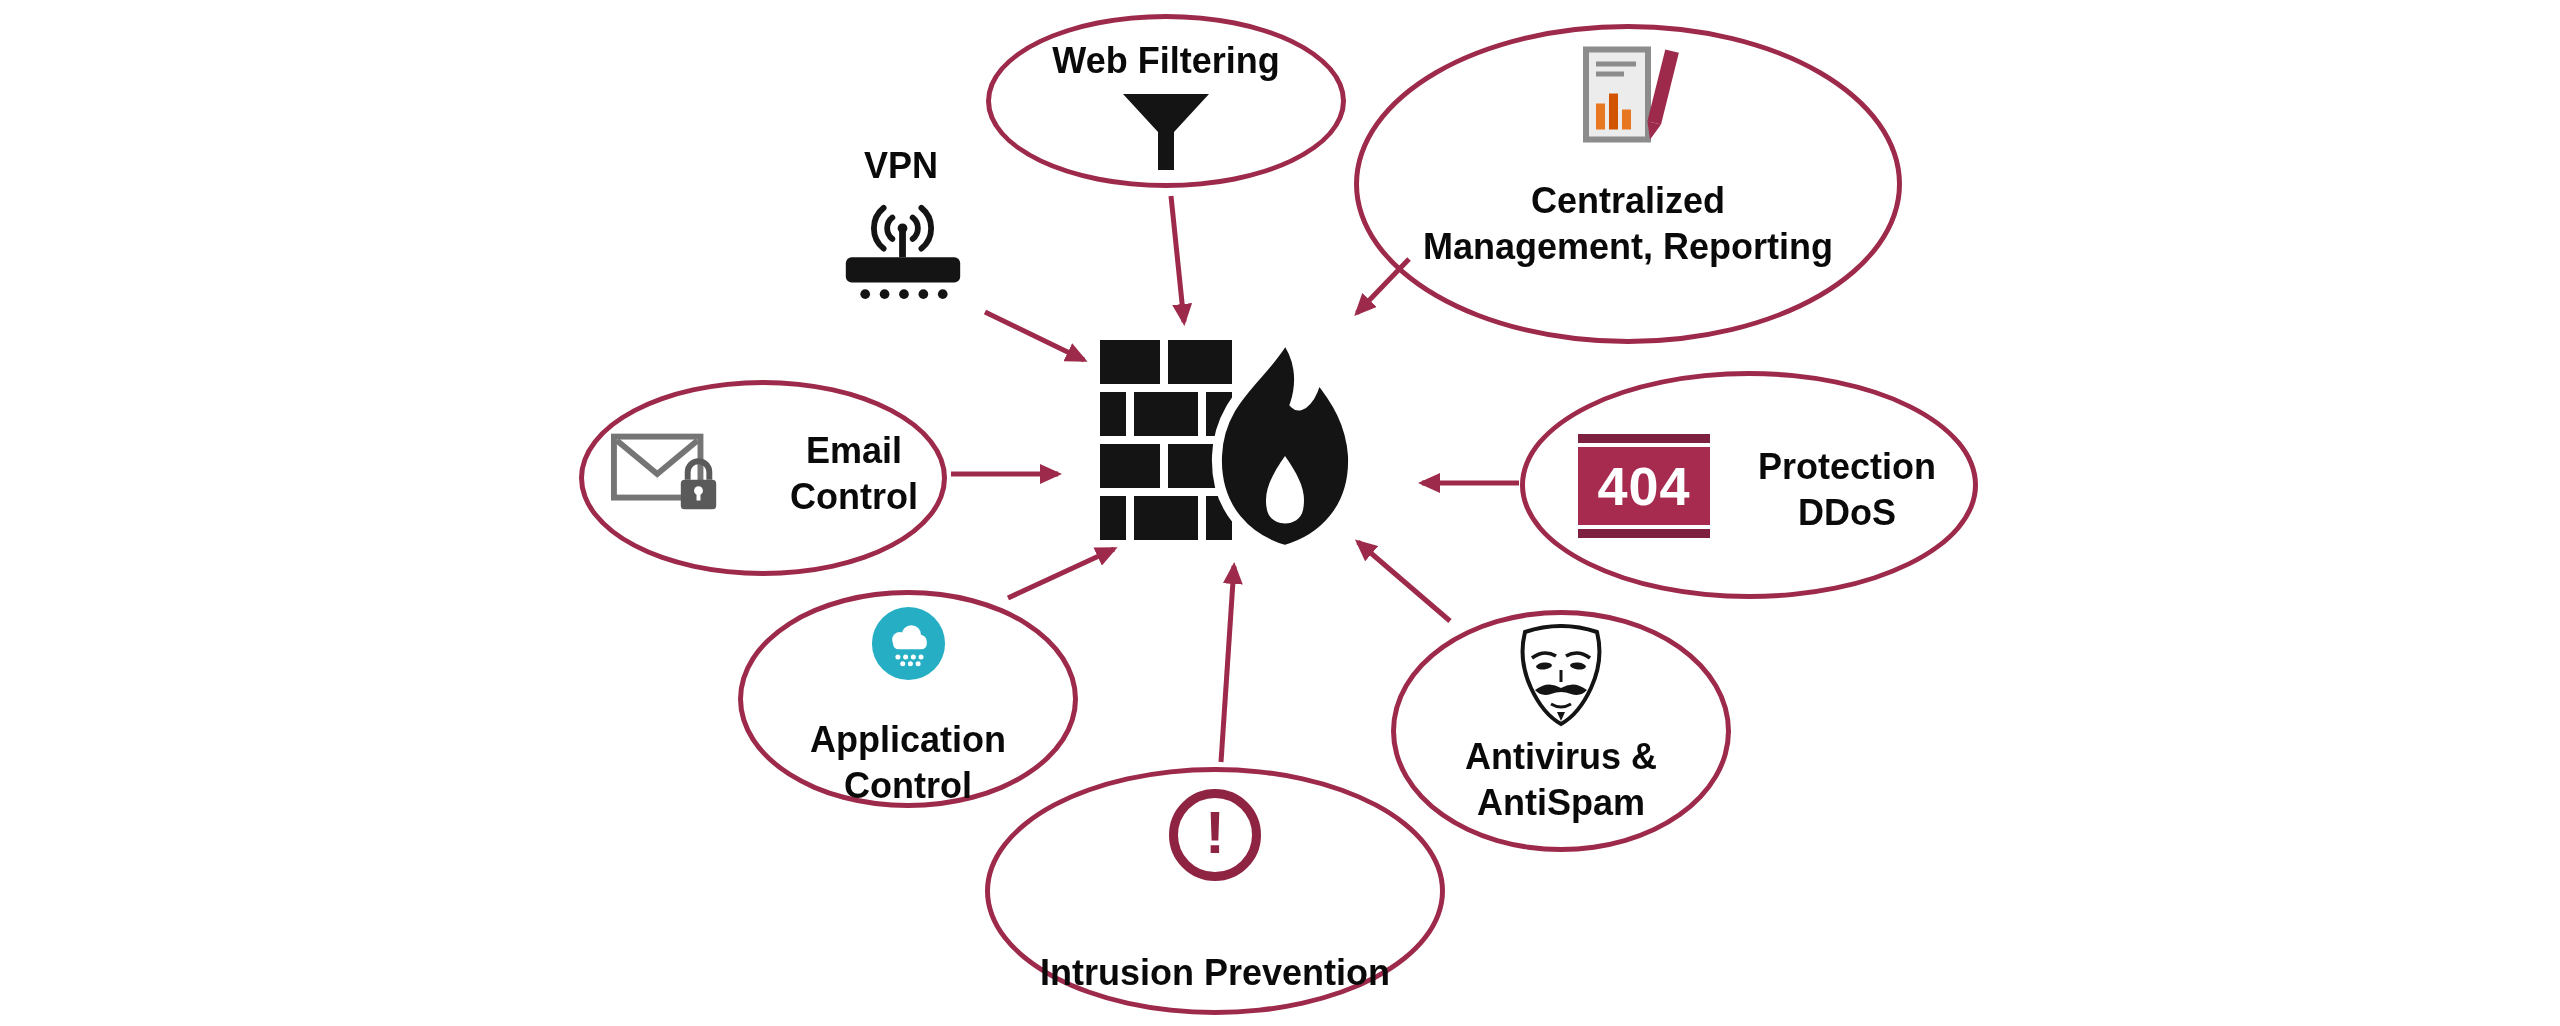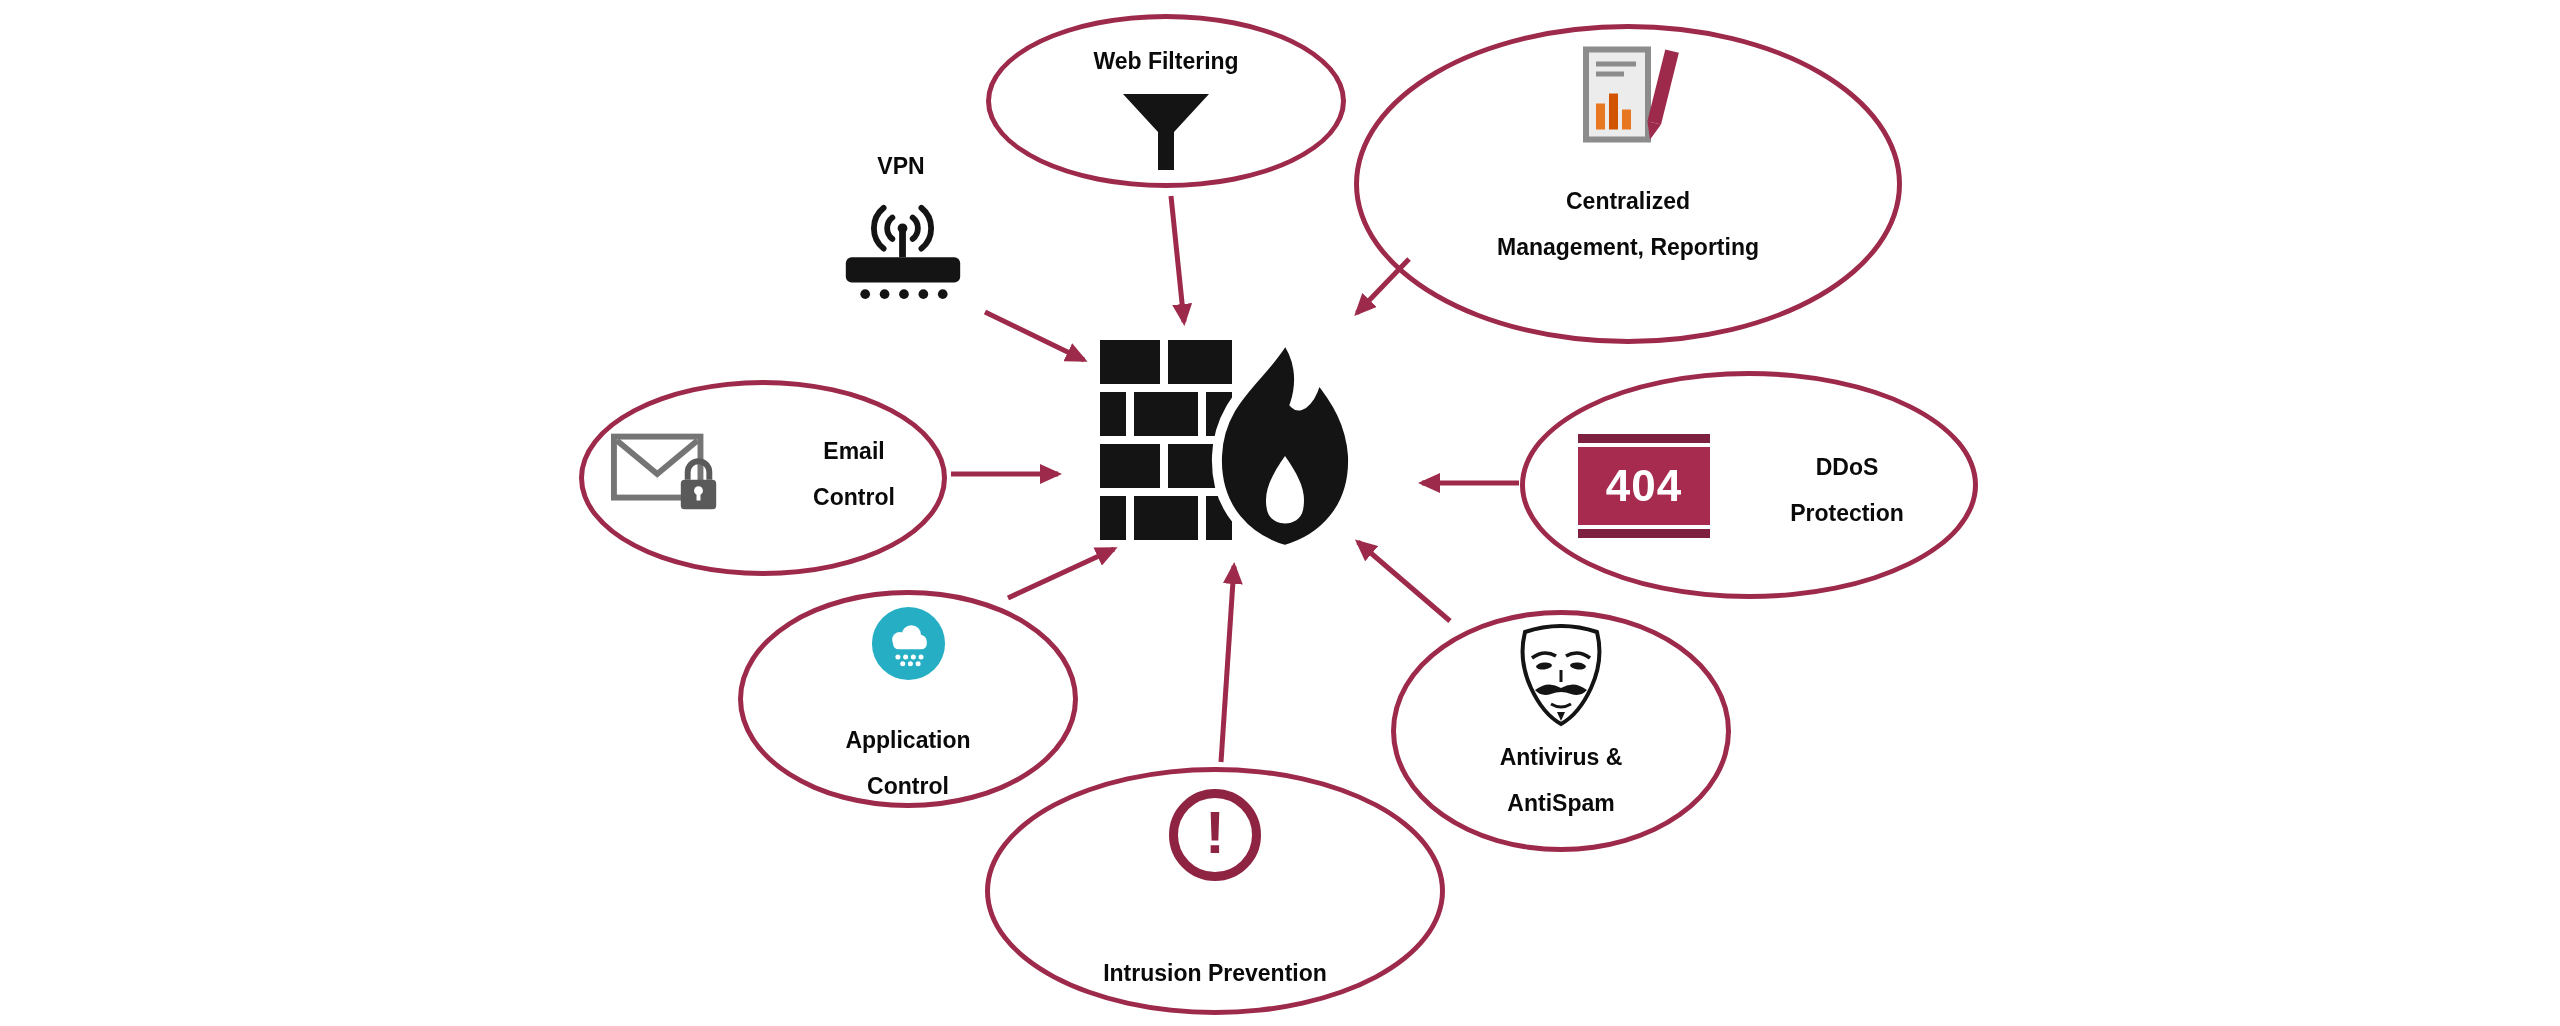--- a/index.html
+++ b/index.html
@@ -4,25 +4,25 @@
 <style>
   html,body{margin:0;padding:0;background:#ffffff;}
   .canvas{
     position:relative;width:2560px;height:1026px;overflow:hidden;background:#ffffff;
     font-family:"Liberation Sans",sans-serif;font-weight:700;color:#0a0a0a;
     --accent:#9D2A4A;--accent-dark:#7E2040;--ink:#141414;--gray:#757575;
   }
   .abs{position:absolute;}
   .panel{position:absolute;left:890px;top:196px;width:712px;height:458px;background:#ffffff;}
   .ellipse{position:absolute;border:5px solid var(--accent);border-radius:50%;background:transparent;box-sizing:border-box;}
-  .label{position:absolute;text-align:center;font-size:23px;line-height:46px;font-weight:700;color:#0a0a0a;}
+  .label{position:absolute;text-align:center;font-size:36px;line-height:46px;font-weight:700;color:#0a0a0a;}
   .label.single{line-height:42px;}
   .badge404{position:absolute;width:132px;display:flex;flex-direction:column;gap:4px;}
   .badge404 .strip{height:9px;background:var(--accent-dark);}
-  .badge404 .main{height:78px;background:#A62B4E;color:#ffffff;display:flex;align-items:center;justify-content:center;font-size:44px;font-weight:700;letter-spacing:1px;}
+  .badge404 .main{height:78px;background:#A62B4E;color:#ffffff;display:flex;align-items:center;justify-content:center;font-size:54px;font-weight:700;letter-spacing:1px;}
   .excl{position:absolute;width:92px;height:92px;box-sizing:border-box;border:9px solid #8E2342;border-radius:50%;background:#ffffff;display:flex;align-items:center;justify-content:center;}
   .excl span{font-size:60px;font-weight:800;color:#8E2342;line-height:1;margin-top:-5px;}
   svg{display:block;}
 </style>
 </head>
 <body>
 
 <div class="canvas">
 
   <div class="panel"></div>
@@ -124,22 +124,22 @@
 
   <div class="ellipse" style="left:1520px;top:371px;width:458px;height:228px;"></div>
   <div class="badge404" style="left:1578px;top:434px;">
     <div class="strip"></div>
     <div class="main">
         <span>404</span>
       </div>
     <div class="strip"></div>
   </div>
   <div class="label" style="left:1712px;top:444px;width:270px;">
+    <div>Protection</div>
     <div>DDoS</div>
-    <div>Protection</div>
   </div>
 
   <div class="ellipse" style="left:738px;top:590px;width:340px;height:218px;"></div>
   <svg class="abs" style="left:870px;top:605px;" width="77" height="77" viewBox="0 0 80 80">
     <circle cx="40" cy="40" r="38" fill="#26AFC4"></circle>
     <g fill="#ffffff">
       <circle cx="31" cy="36" r="8"></circle>
       <circle cx="43" cy="31" r="10"></circle>
       <circle cx="52" cy="38" r="7"></circle>
       <rect x="24" y="35" width="35" height="11" rx="5.5"></rect>

